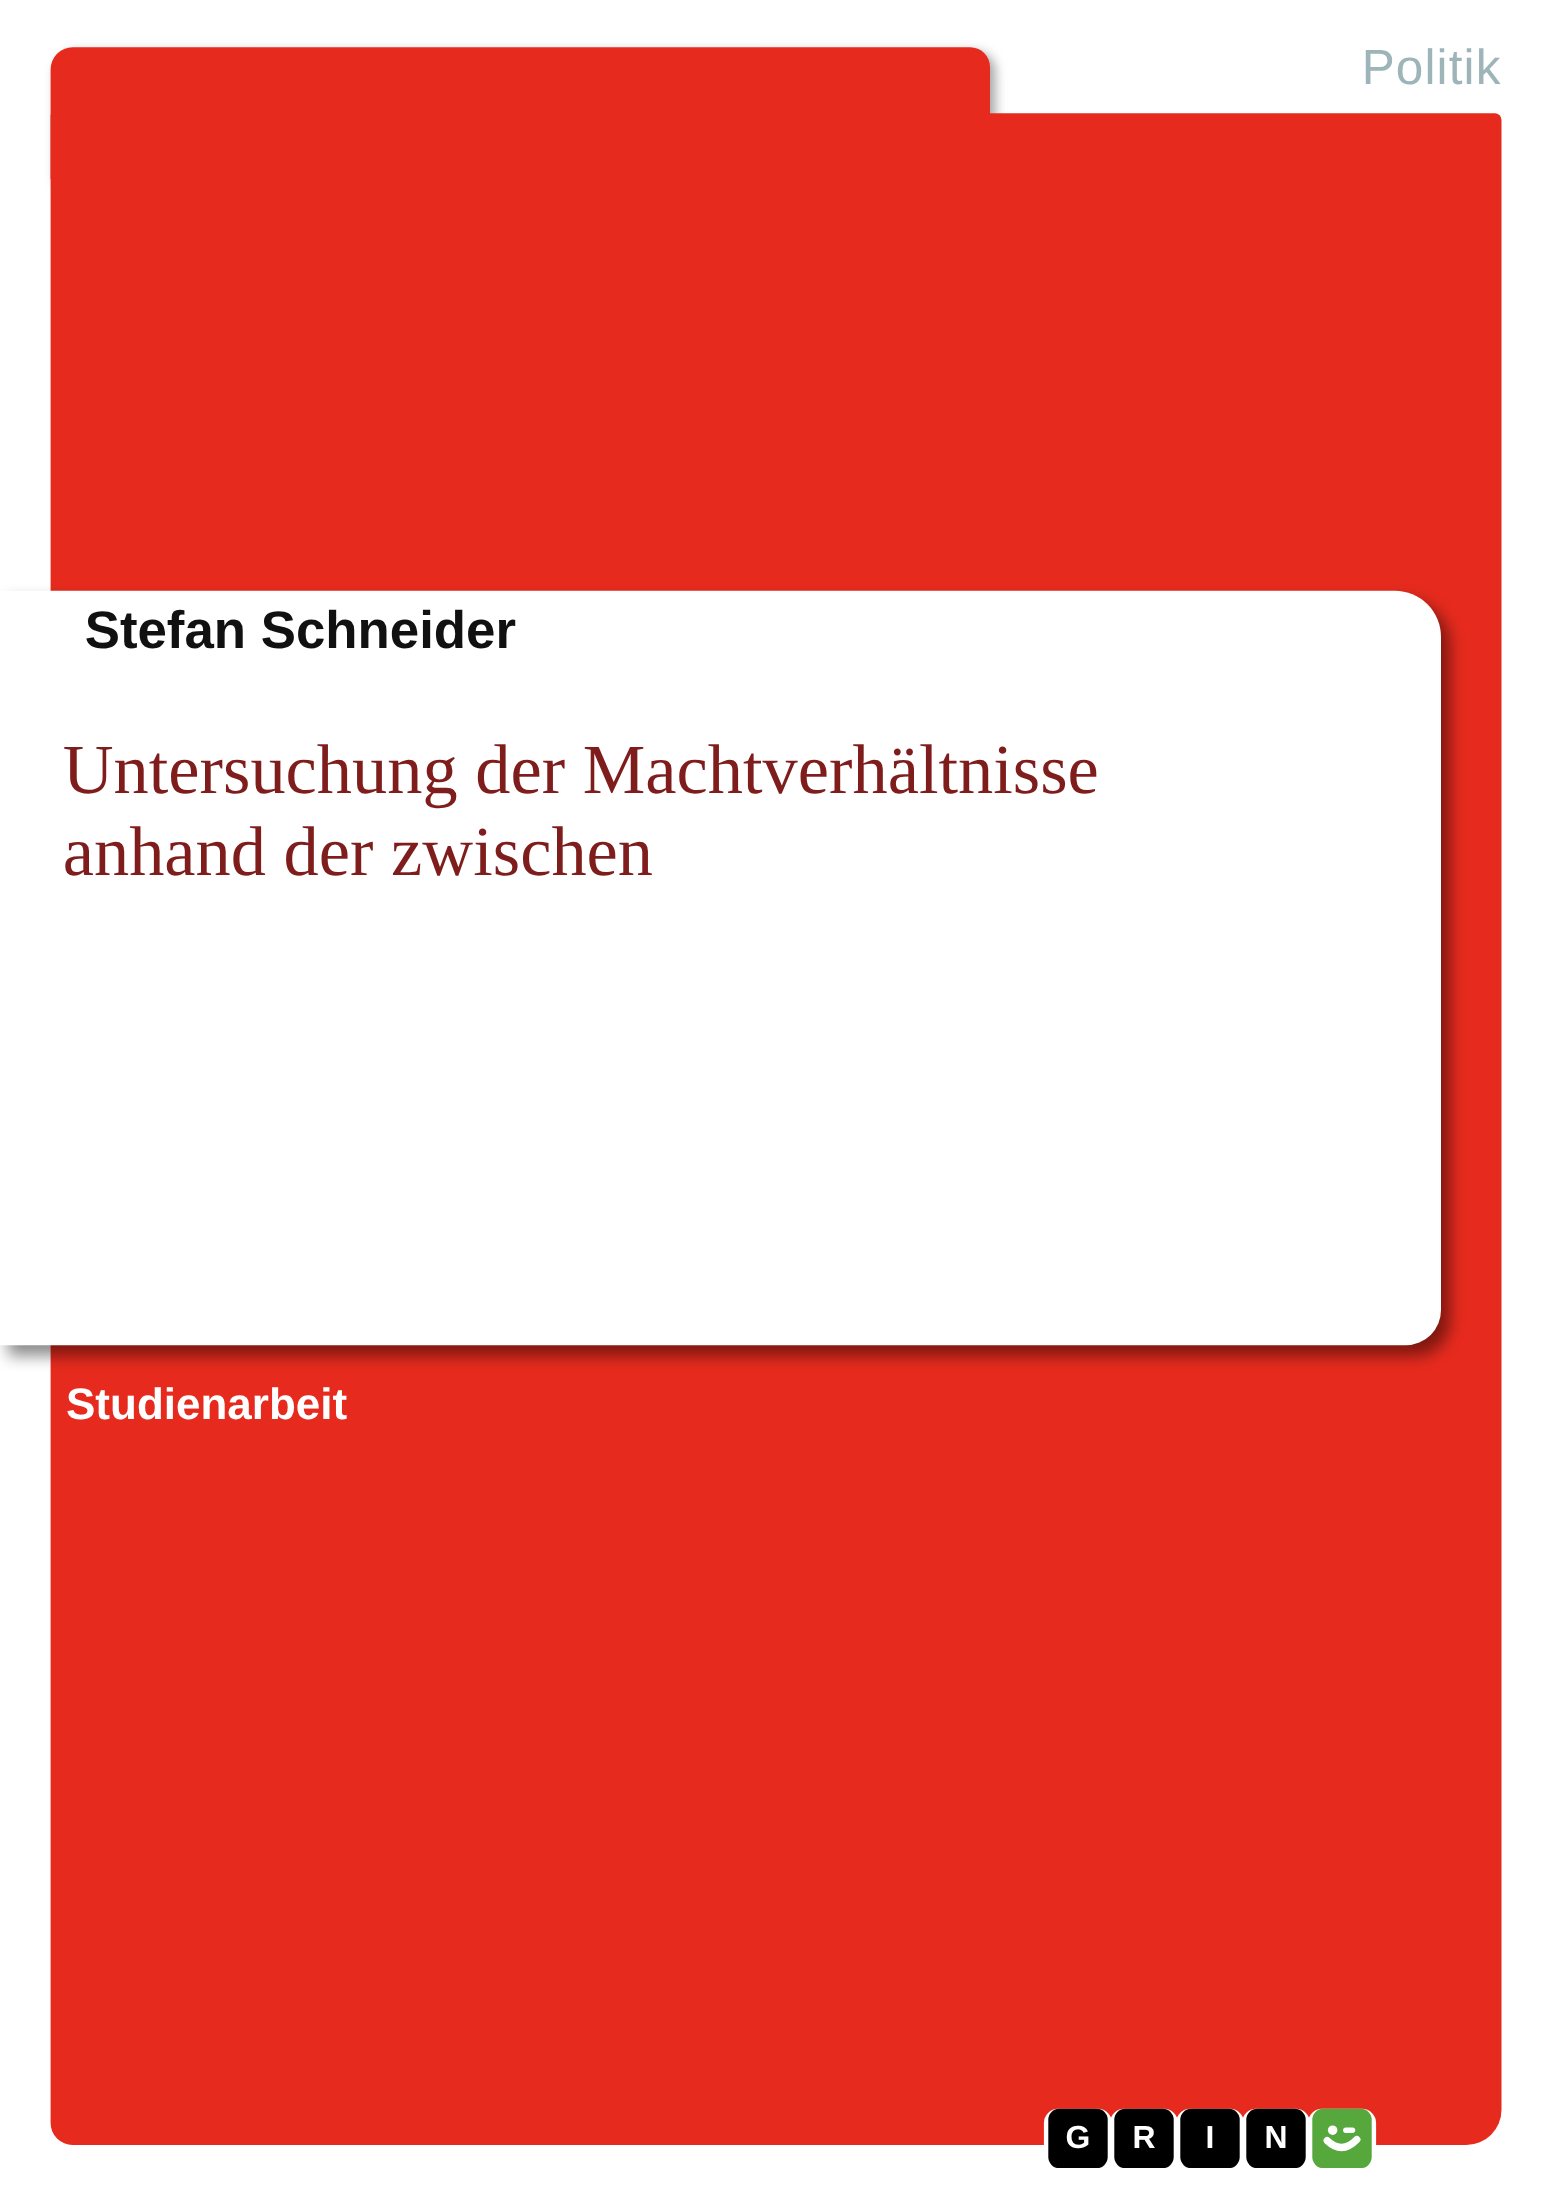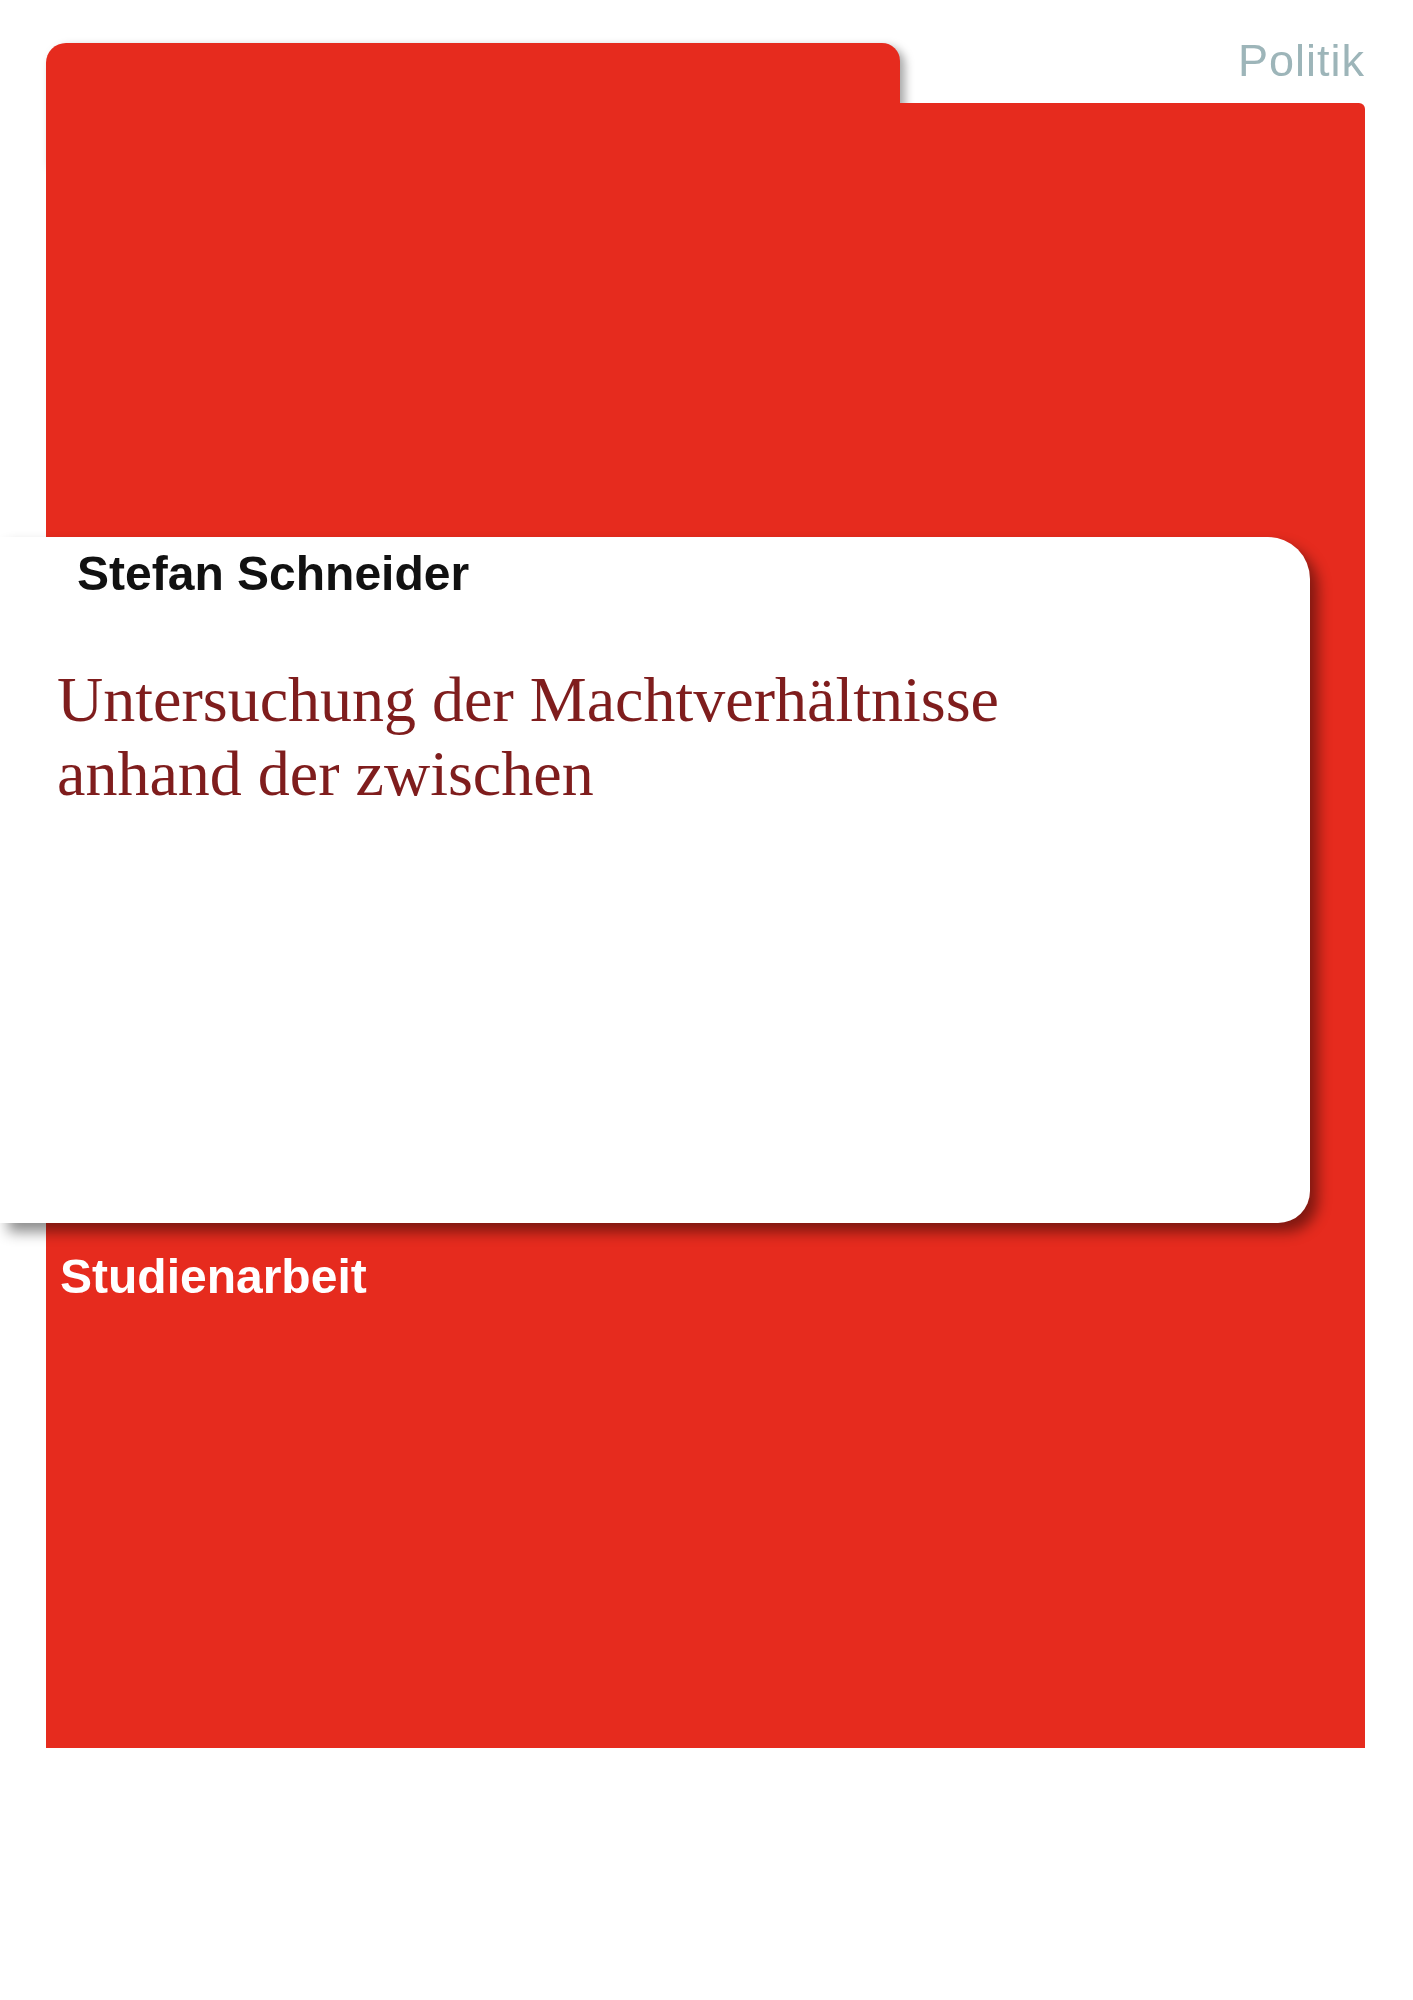--- a/index.html
+++ b/index.html
@@ -1,18 +1,18 @@
 <!DOCTYPE html>
 <html><head>
 <meta charset="utf-8">
 <style>
   html,body{margin:0;padding:0;background:#ffffff;}
   .page{
     position:relative;
-    width:1413px;height:1748px;
+    width:1413px;height:2000px;
     background:#ffffff;
     overflow:hidden;
     font-family:"Liberation Sans", sans-serif;
   }
   
   .red-tab{
     position:absolute;
     left:46px; top:43px;
     width:854px; height:120px;
     background:#e62b1e;
@@ -54,21 +54,21 @@
     position:absolute;
     left:57px; top:663px;
     width:1230px;
     font-family:"Liberation Serif", serif;
     font-size:64px; line-height:74px;
     color:#7f1d1d;
   }
   .doc-type{
     position:absolute;
     left:60px; top:1253px;
-    font-size:48px; line-height:48px;
+    font-size:40px; line-height:48px;
     font-weight:bold; color:#ffffff;
   }
   
   .logo{
     position:absolute;
     left:953px; top:1917px;
     display:flex;
   }
   .cell{
     position:relative;

